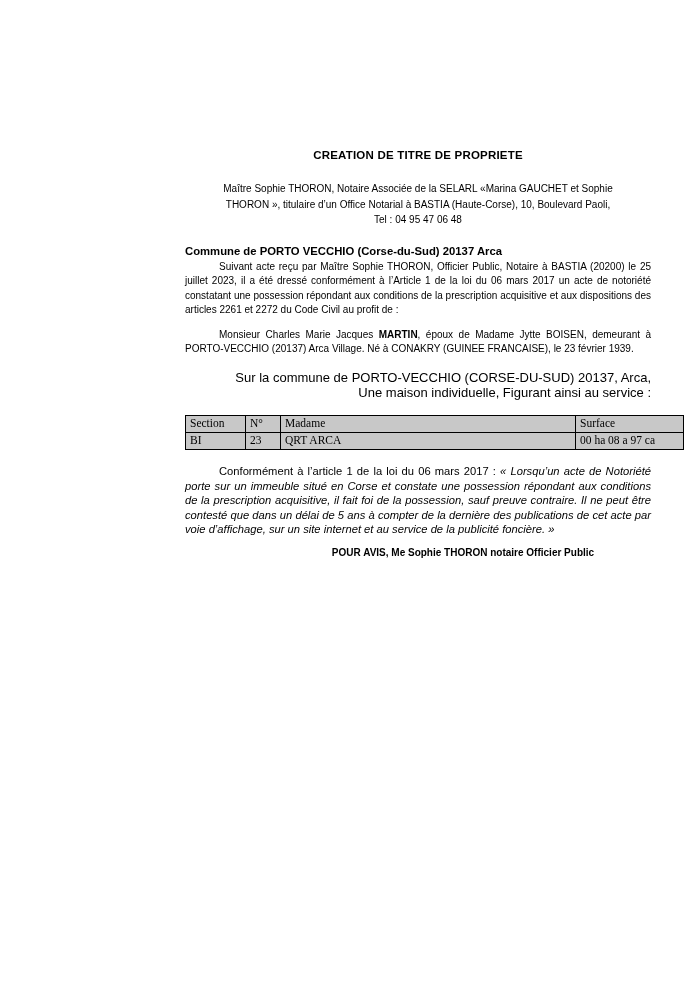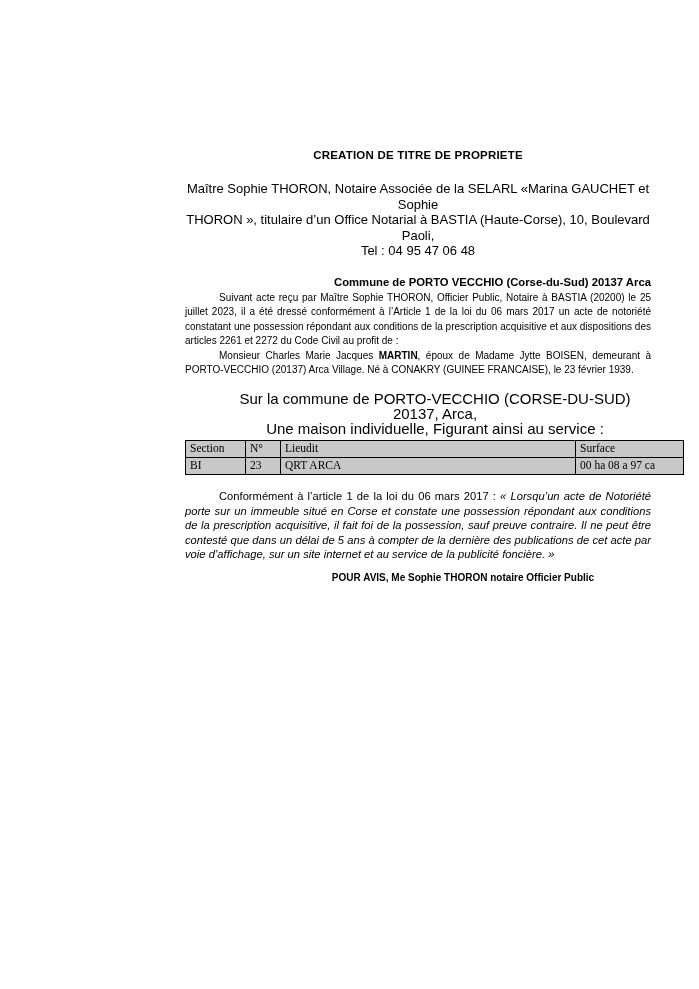--- a/index.html
+++ b/index.html
@@ -37,54 +37,54 @@
     font-size: 11.5px;
     font-weight: bold;
     text-align: center;
     letter-spacing: 0.2px;
     margin: 0 0 19px 0;
     line-height: 14px;
   }
 
   
   .notary-block {
-    font-size: 13px;
+    font-size: 10px;
     text-align: center;
     line-height: 15.5px;
     margin: 0 0 16px 0;
   }
 
   
   .commune-heading {
     font-size: 11.3px;
     font-weight: bold;
-    text-align: right;
+    text-align: left;
     line-height: 15px;
     margin: 12px 0 1px 0;
   }
 
   
   .para {
     font-size: 10px;
     line-height: 14.6px;
     text-align: justify;
     text-justify: inter-word;
     margin: 0;
   }
   .para.indent { text-indent: 34px; }
-  .para + .para.spaced { }
+  .para + .para.spaced { margin-top: 10px; }
   .para b { font-weight: bold; }
 
   
   .cadastre-intro {
-    font-size: 15px;
+    font-size: 13px;
     line-height: 15px;
-    margin: 13px 0 4px 0;
+    margin: 13px 0 15px 0;
     padding-left: 34px;
-    text-align: center;
+    text-align: right;
   }
 
   
   .cadastre-table {
     border-collapse: collapse;
     width: 466px;
     table-layout: fixed;
     margin: 0 0 0 0;
     font-family: "Liberation Serif", serif;
     font-size: 11.5px;
@@ -153,21 +153,21 @@
     <div class="cadastre-intro">
       <span>Sur la commune de PORTO-VECCHIO (CORSE-DU-SUD) 20137, Arca,</span><br>
       <span>Une maison individuelle, Figurant ainsi au service :</span>
     </div>
 
     <table class="cadastre-table">
       <thead>
         <tr>
           <th class="col-section">Section</th>
           <th class="col-num">N°</th>
-          <th class="col-lieudit">Lieudit</th>
+          <th class="col-lieudit">Madame</th>
           <th class="col-surface">Surface</th>
         </tr>
       </thead>
       <tbody>
         <tr>
           <td class="col-section">BI</td>
           <td class="col-num">23</td>
           <td class="col-lieudit">QRT ARCA</td>
           <td class="col-surface">00 ha 08 a 97 ca</td>
         </tr>

